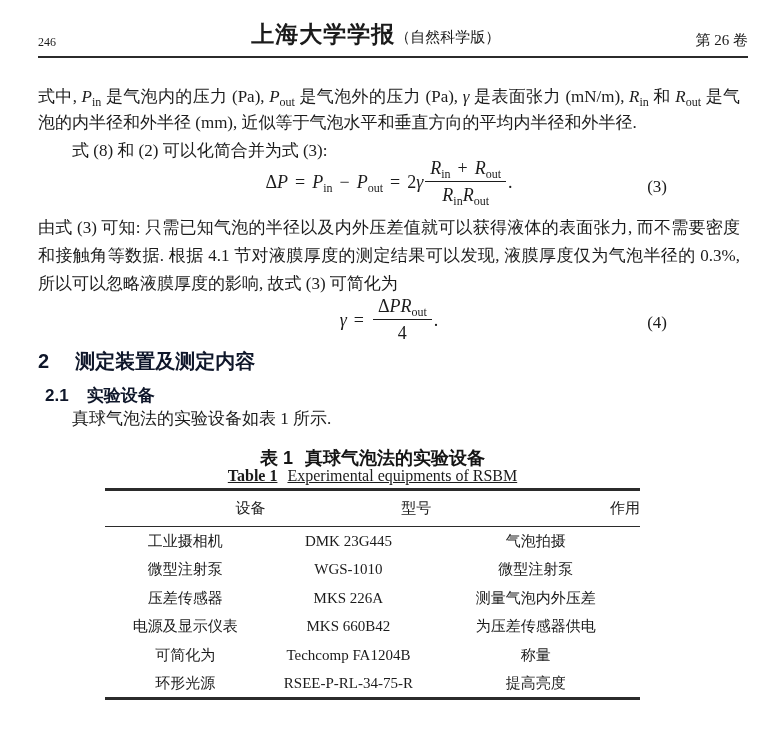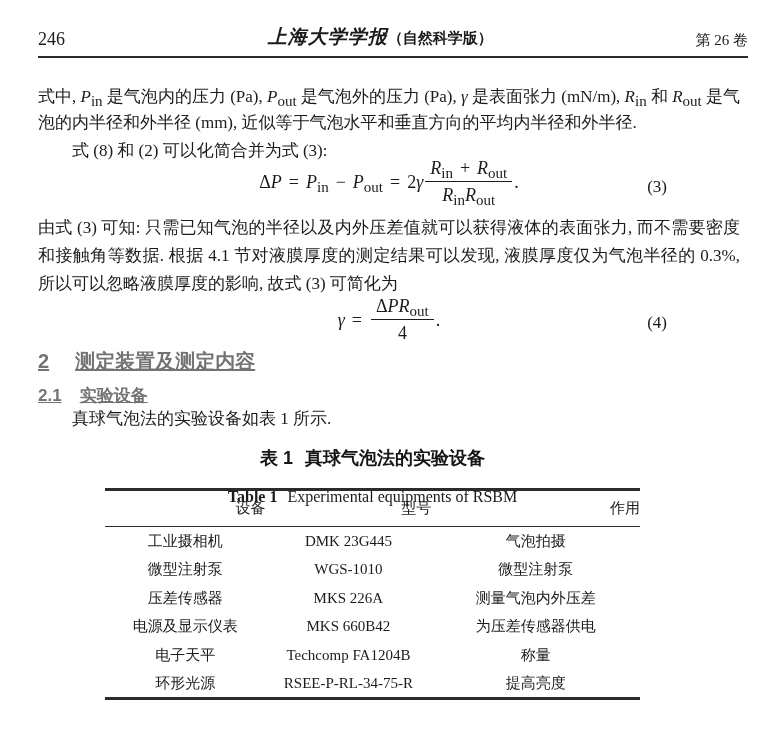--- a/index.html
+++ b/index.html
@@ -17,45 +17,44 @@
   .header {
     position: absolute;
     top: 30px; left: 38px; right: 35px;
     height: 28px;
     display: flex;
     align-items: flex-end;
     justify-content: space-between;
     border-bottom: 2px solid #2b2b2b;
     padding-bottom: 6px;
   }
-  .page-num { font-size: 18px; }
+  .page-num { font-size: 12px; }
   .journal { font-size: 15px; white-space: nowrap; }
   .journal-title {
-    font-size: 19px;
+    font-size: 23px;
     font-weight: bold;
-    font-style: italic;
     letter-spacing: 1px;
     text-align: right;
   }
-  .journal-sub { font-size: 15px; font-weight: bold; font-style: normal; }
+  .journal-sub { font-size: 15px; font-weight: normal; font-style: normal; }
   .volume { font-size: 15px; }
   
   .para {
     position: absolute;
     left: 38px;
     width: 702px;
     font-size: 17px;
     line-height: 26px;
     text-align: justify;
   }
   .indent { text-indent: 34px; }
   .mi { font-style: italic; font-family: "Liberation Serif", serif; }
   sub.msub {
     font-style: normal;
-    font-size: 15px;
+    font-size: 12px;
     vertical-align: -4px;
     line-height: 0;
   }
   
   .equation {
     position: absolute;
     left: 38px;
     width: 702px;
     text-align: center;
     font-size: 18px;
@@ -77,25 +76,24 @@
     top: 50%;
     transform: translateY(-50%);
     font-size: 17px;
   }
   
   .h-sec {
     position: absolute;
     left: 38px;
     font-family: "Liberation Sans", "DejaVu Sans", sans-serif;
     font-weight: bold;
-    color: #737373;
-    text-decoration: underline;
+    color: #0f172a;
   }
   .h-sec .sec-num { margin-right: 26px; }
-  .h-sub .sec-num { margin-right: 18px; }
+  .h-sub .sec-num { margin-right: 18px; margin-left: 7px; }
   .h2 { font-size: 20px; }
   .h3 { font-size: 17px; }
   
   .caption-zh {
     position: absolute;
     left: 105px; width: 535px;
     text-align: center;
     font-family: "Liberation Sans", "DejaVu Sans", sans-serif;
     font-weight: bold;
     font-size: 18px;
@@ -163,21 +161,21 @@
     <span class="eq-num">(4)</span>
   </div>
 
   <div class="h-sec h2" style="top:348px;"><span class="sec-num">2</span><span>测定装置及测定内容</span></div>
 
   <div class="h-sec h-sub h3" style="top:384px;"><span class="sec-num">2.1</span><span>实验设备</span></div>
 
   <div class="para indent" style="top:406px;">真球气泡法的实验设备如表 1 所示.</div>
 
   <div class="caption-zh" style="top:446px;"><span class="cap-label">表 1</span><span>真球气泡法的实验设备</span></div>
-  <div class="caption-en" style="top:488px;"><span class="cap-label">Table 1</span><span>Experimental equipments of RSBM</span></div>
+  <div class="caption-en" style="top:467px;text-decoration:underline;"><span class="cap-label">Table 1</span><span>Experimental equipments of RSBM</span></div>
 
   <table class="equip-table">
     <thead>
       <tr>
         <th class="col-1">设备</th>
         <th class="col-2">型号</th>
         <th class="col-3">作用</th>
       </tr>
     </thead>
     <tbody>
@@ -195,21 +193,21 @@
         <td>压差传感器</td>
         <td>MKS 226A</td>
         <td>测量气泡内外压差</td>
       </tr>
       <tr>
         <td>电源及显示仪表</td>
         <td>MKS 660B42</td>
         <td>为压差传感器供电</td>
       </tr>
       <tr>
-        <td>电子天平</td>
+        <td>可简化为</td>
         <td>Techcomp FA1204B</td>
         <td>称量</td>
       </tr>
       <tr>
         <td>环形光源</td>
         <td>RSEE-P-RL-34-75-R</td>
         <td>提高亮度</td>
       </tr>
     </tbody>
   </table>

